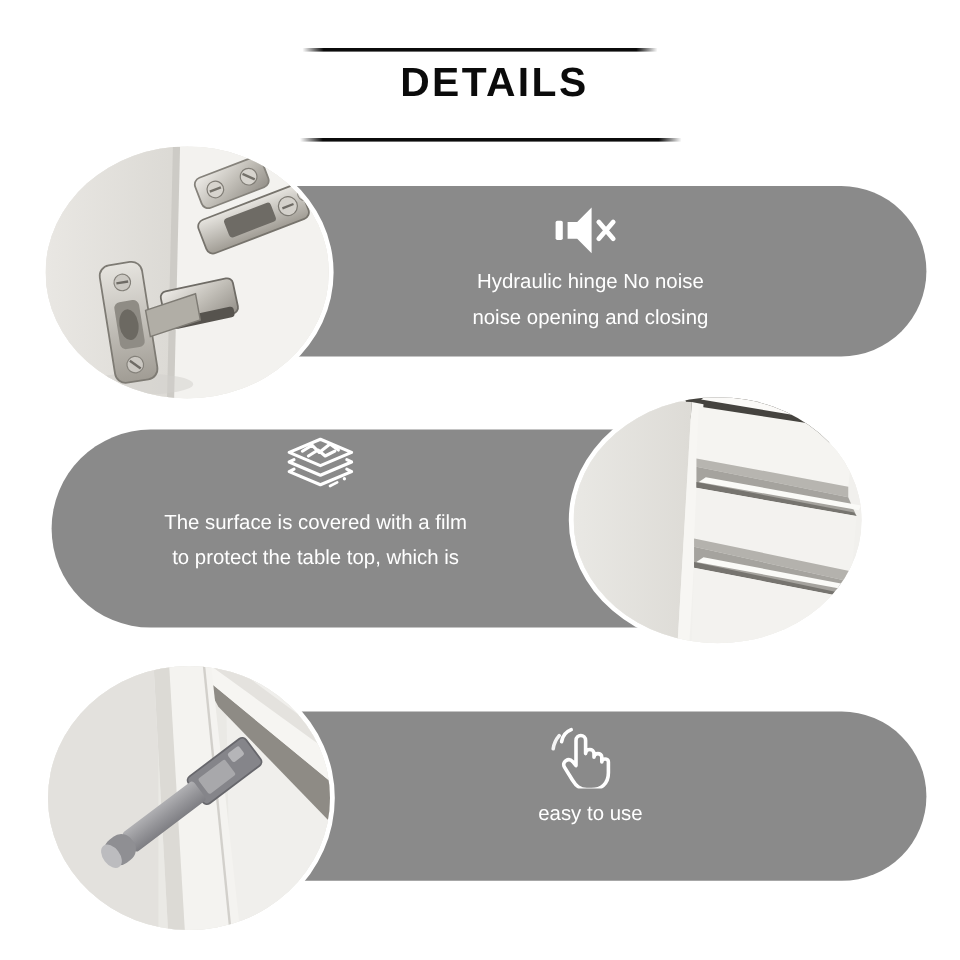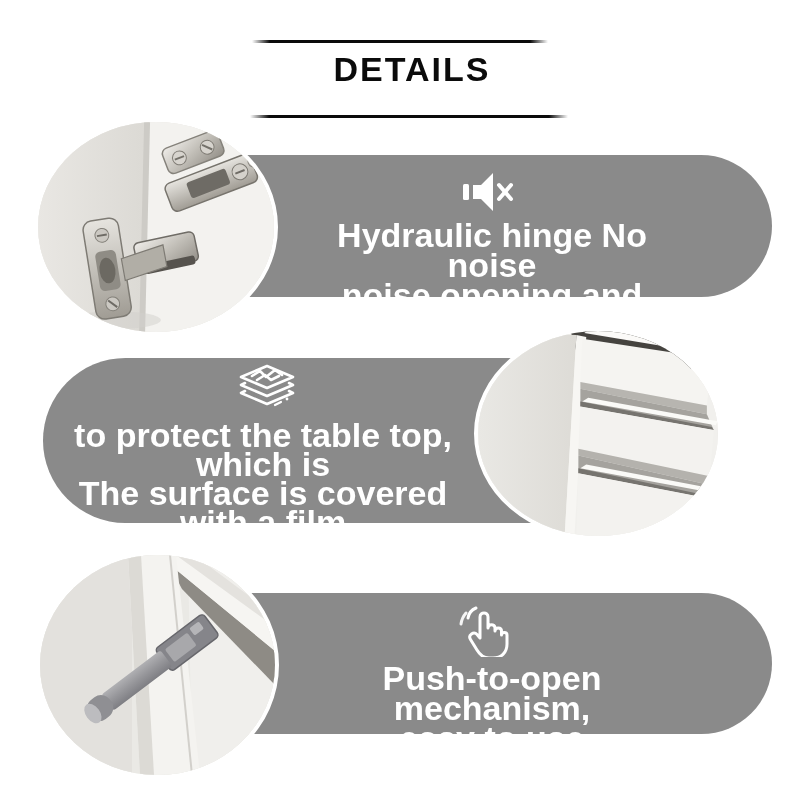--- a/index.html
+++ b/index.html
@@ -25,21 +25,21 @@
   .photo{
     border:4px solid #ffffff;border-radius:50%;overflow:hidden;box-sizing:border-box;
     background:#ecebe7;
   }
   .photo-1{left:34px;top:118px;width:244px;height:218px;}
   .photo-2{left:474px;top:327px;width:248px;height:213px;}
   .photo-3{left:36px;top:551px;width:243px;height:228px;}
   .photo svg{display:block;width:100%;height:100%;}
   
   .pill-text{
-    text-align:center;color:#ffffff;font-size:34px;line-height:30px;font-weight:700;
+    text-align:center;color:#ffffff;font-size:17px;line-height:30px;font-weight:400;
   }
   .text-1{left:300px;top:220px;width:384px;}
   .text-2{left:53px;top:421px;width:420px;line-height:29px;}
   .text-3{left:292px;top:663px;width:400px;}
   .icon{color:#ffffff;}
   .icon-1{left:459px;top:168px;width:56px;height:48px;}
   .icon-2{left:235px;top:364px;width:64px;height:54px;}
   .icon-3{left:458px;top:604px;width:54px;height:53px;}
 </style>
 </head>
@@ -130,22 +130,22 @@
       <path d="M17,12 L25,7 L31,13 L40,6 L47,11"></path>
       <path d="M22,16 L30,11 L36,16 L44,12"></path>
       <path d="M10,19 L6,21 L32,32 L58,21 L54,19"></path>
       <path d="M10,27 L6,29 L32,40 L58,29 L54,27"></path>
       <path d="M40,41 L46,38" stroke-width="2.2"></path>
       <circle cx="52" cy="35" r="1.4" fill="#fff" stroke="none"></circle>
     </svg>
   </div>
 
   <div class="abs pill-text text-2">
+    <div>The surface is covered with a film</div>
     <div>to protect the table top, which is</div>
-    <div>The surface is covered with a film</div>
   </div>
 
   <div class="abs photo photo-2">
     <svg viewBox="0 0 244 209" xmlns="http://www.w3.org/2000/svg">
       <defs>
         <linearGradient id="sideP" x1="0" y1="0" x2="1" y2="0">
           <stop offset="0" stop-color="#e9e8e4"></stop>
             <stop offset="1" stop-color="#dddbd6"></stop>
         </linearGradient>
       </defs>
@@ -185,21 +185,20 @@
                c0,-4.5 7,-4.5 7,0 l0,3
                c0,-4 6.5,-4 6.5,0 l0,4
                c0,-3.4 5.5,-3.4 5.5,0 l0,9
                c0,9 -6,14 -14,14 l-4,0
                c-6,0 -9,-3 -12,-8 l-6.5,-10.5
                c-2.8,-4.6 3.2,-8.6 6.8,-4.8 L22,34 Z"></path>
     </svg>
   </div>
 
   <div class="abs pill-text text-3">
-    <div>Push-to-open mechanism,</div>
     <div>easy to use</div>
   </div>
 
   <div class="abs photo photo-3">
     <svg viewBox="0 0 235 220" xmlns="http://www.w3.org/2000/svg">
       <defs>
         <linearGradient id="pinG" x1="0" y1="0" x2="0" y2="1">
           <stop offset="0" stop-color="#b0b0b3"></stop>
             <stop offset="0.5" stop-color="#96969a"></stop>
             <stop offset="1" stop-color="#7e7e83"></stop>

